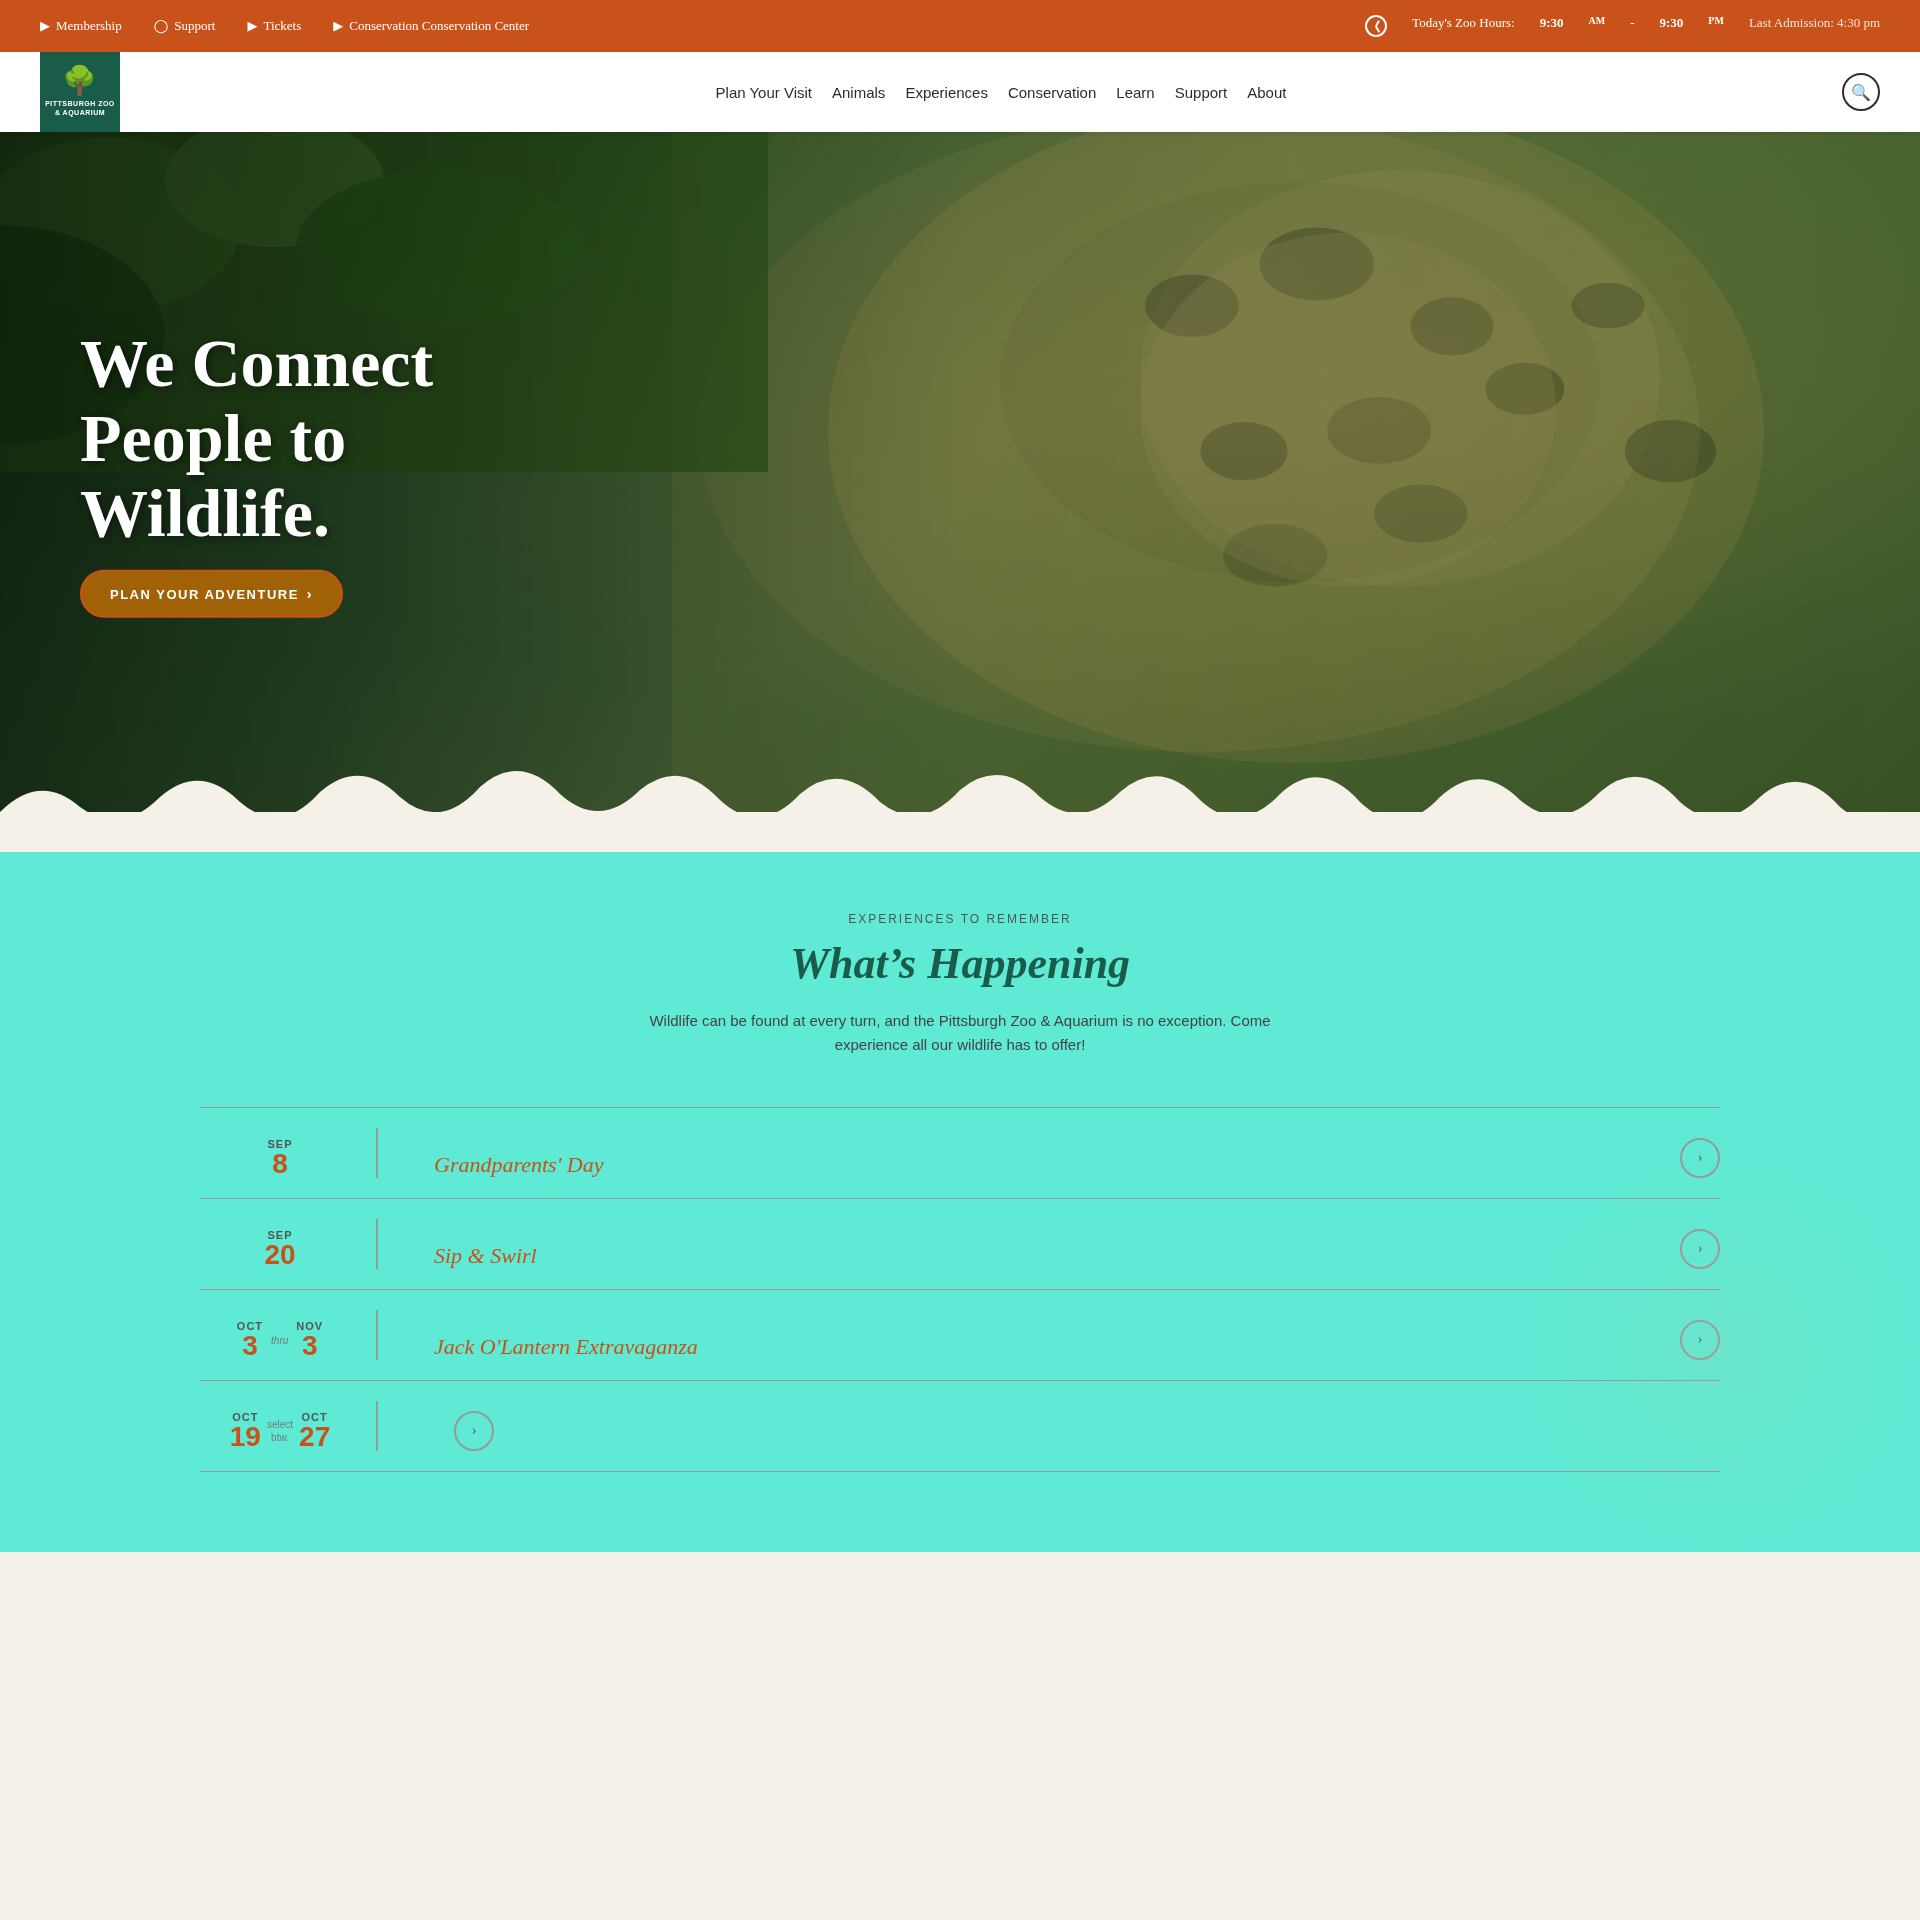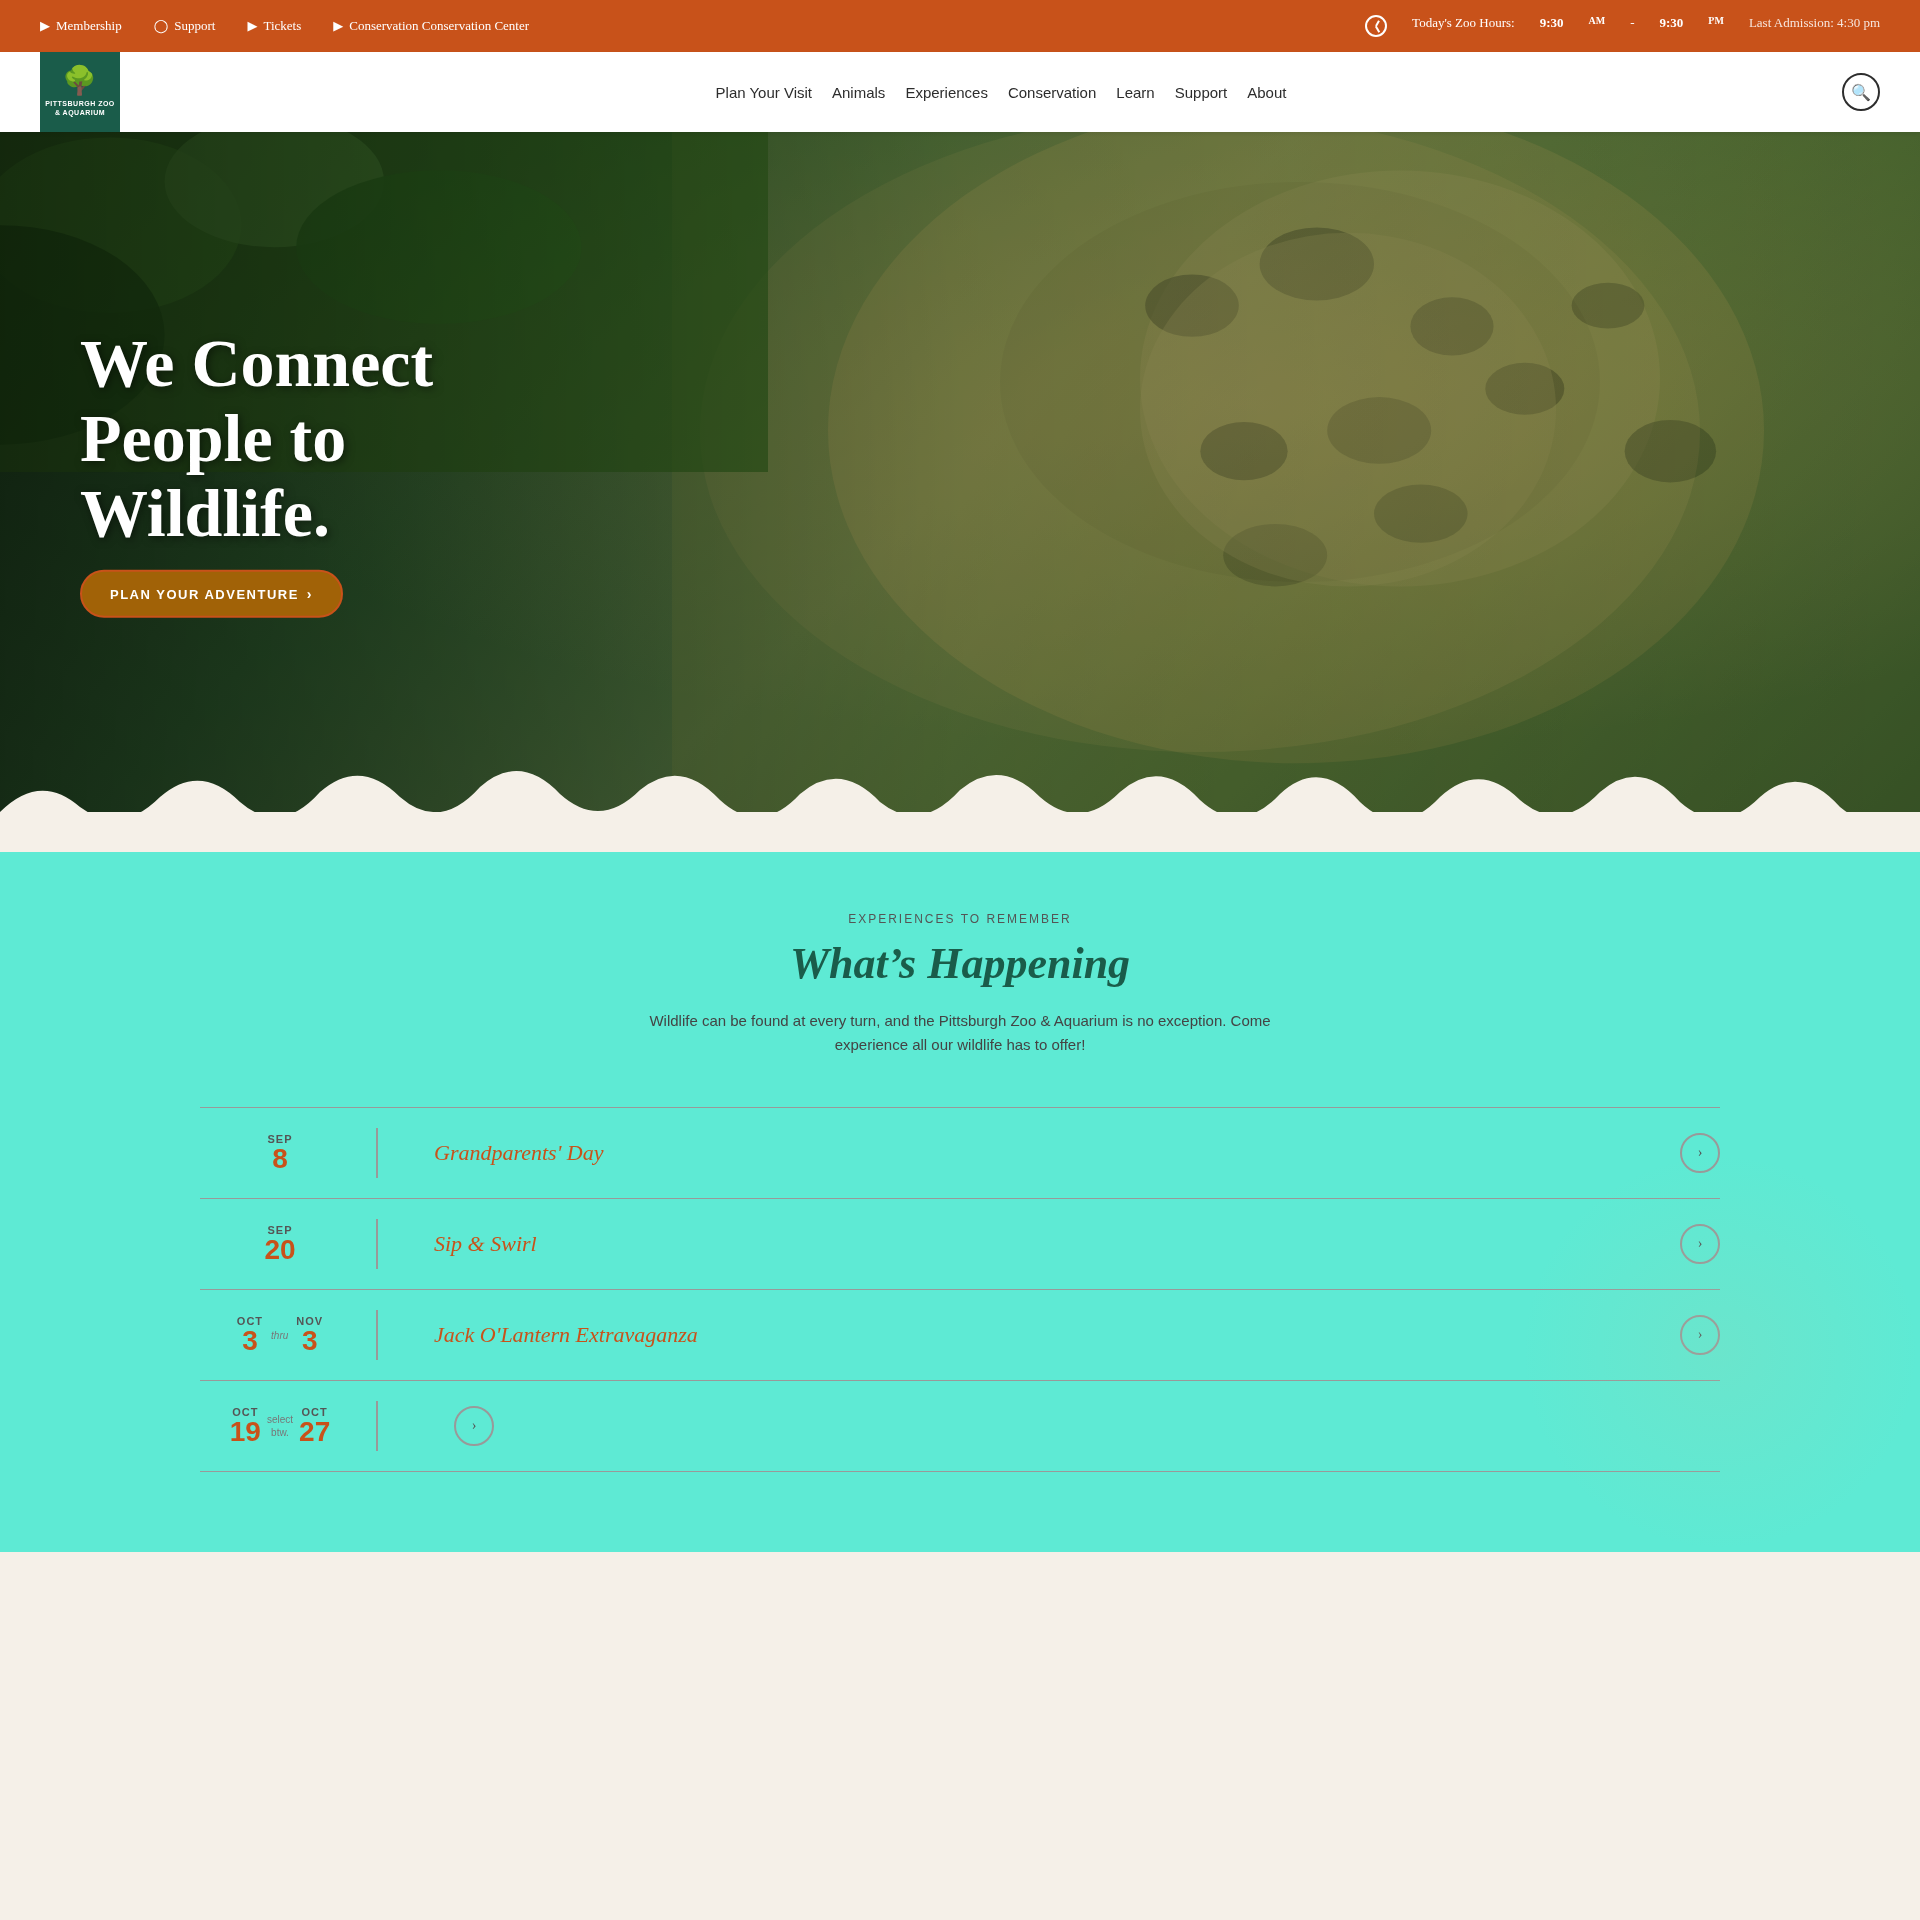--- a/index.html
+++ b/index.html
@@ -147,21 +147,21 @@
       margin: 0 auto 50px;
       font-family: Arial, sans-serif;
     }
 
     
     .events-list {
       border-top: 1px solid #999;
     }
     .event-row {
       display: flex;
-      align-items: center;
+      align-items: flex-end;
       border-bottom: 1px solid #999;
       padding: 20px 0;
       gap: 16px;
     }
     .event-date {
       width: 160px;
       min-width: 160px;
       text-align: center;
       font-family: Arial, sans-serif;
     }

